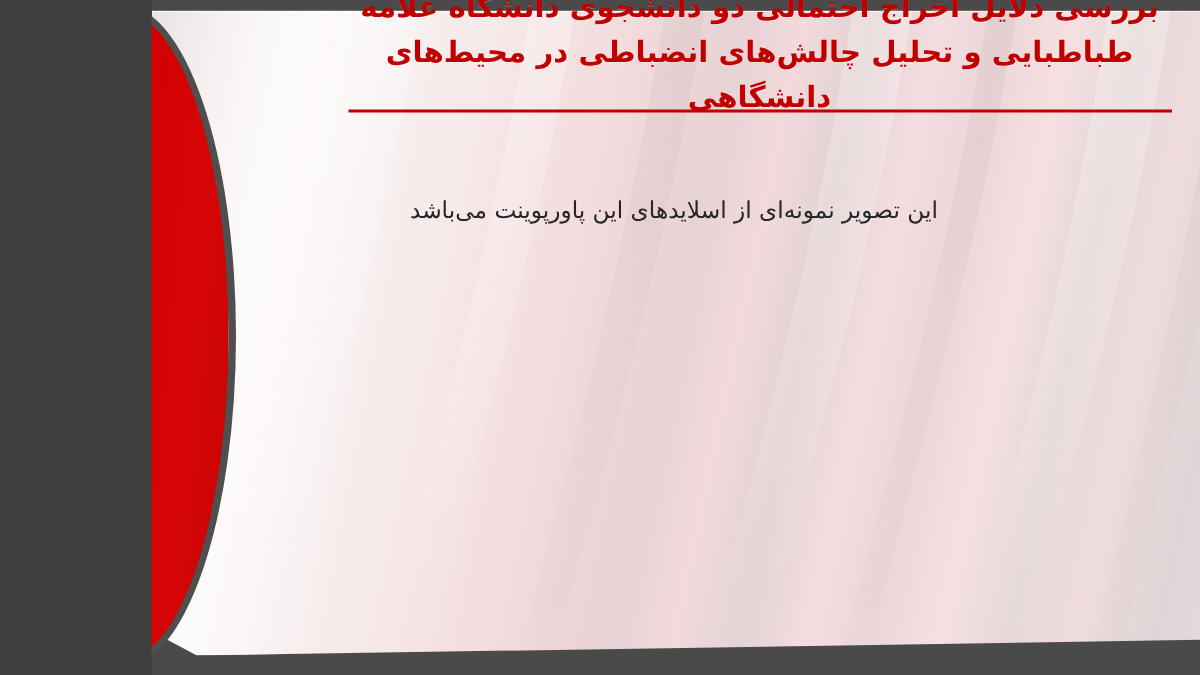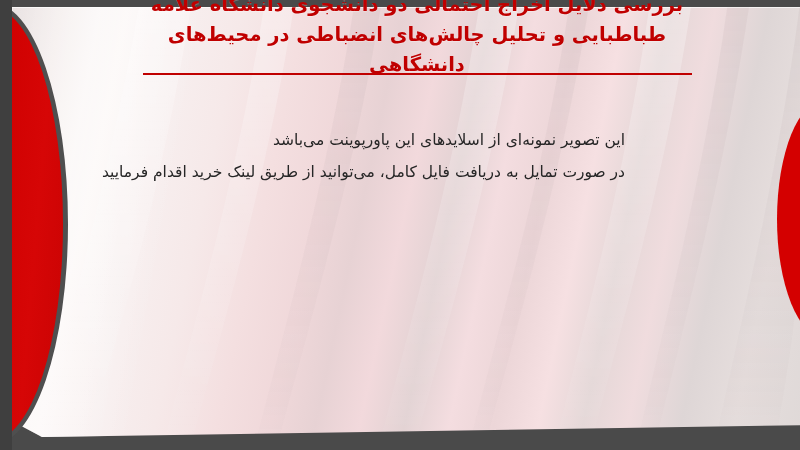--- a/index.html
+++ b/index.html
@@ -3,21 +3,21 @@
 <meta charset="utf-8">
 <title>Slide</title>
 <style>
   html, body {
     margin: 0;
     padding: 0;
     background: #3f3f3f;
   }
   #slide {
     position: relative;
-    width: 788px;
+    width: 699px;
     height: 450px;
     overflow: hidden;
     background: #4a4a4a;
     font-family: "DejaVu Sans", "Liberation Sans", sans-serif;
   }
 
   
   .frame-backdrop {
     position: absolute;
     inset: 0;
@@ -186,16 +186,15 @@
   <div class="ellipse-right"></div>
 
   <div class="title">بررسی دلایل اخراج احتمالی دو دانشجوی دانشگاه علامه
 طباطبایی و تحلیل چالش‌های انضباطی در محیط‌های
 دانشگاهی</div>
 
   <div class="title-rule"></div>
 
   <div class="body-text">
     <span class="body-line">این تصویر نمونه‌ای از اسلایدهای این پاورپوینت می‌باشد</span>
-    <span class="body-line">در صورت تمایل به دریافت فایل کامل، می‌توانید از طریق لینک خرید اقدام فرمایید</span>
   </div>
 
 </div>
 
 </body></html>

